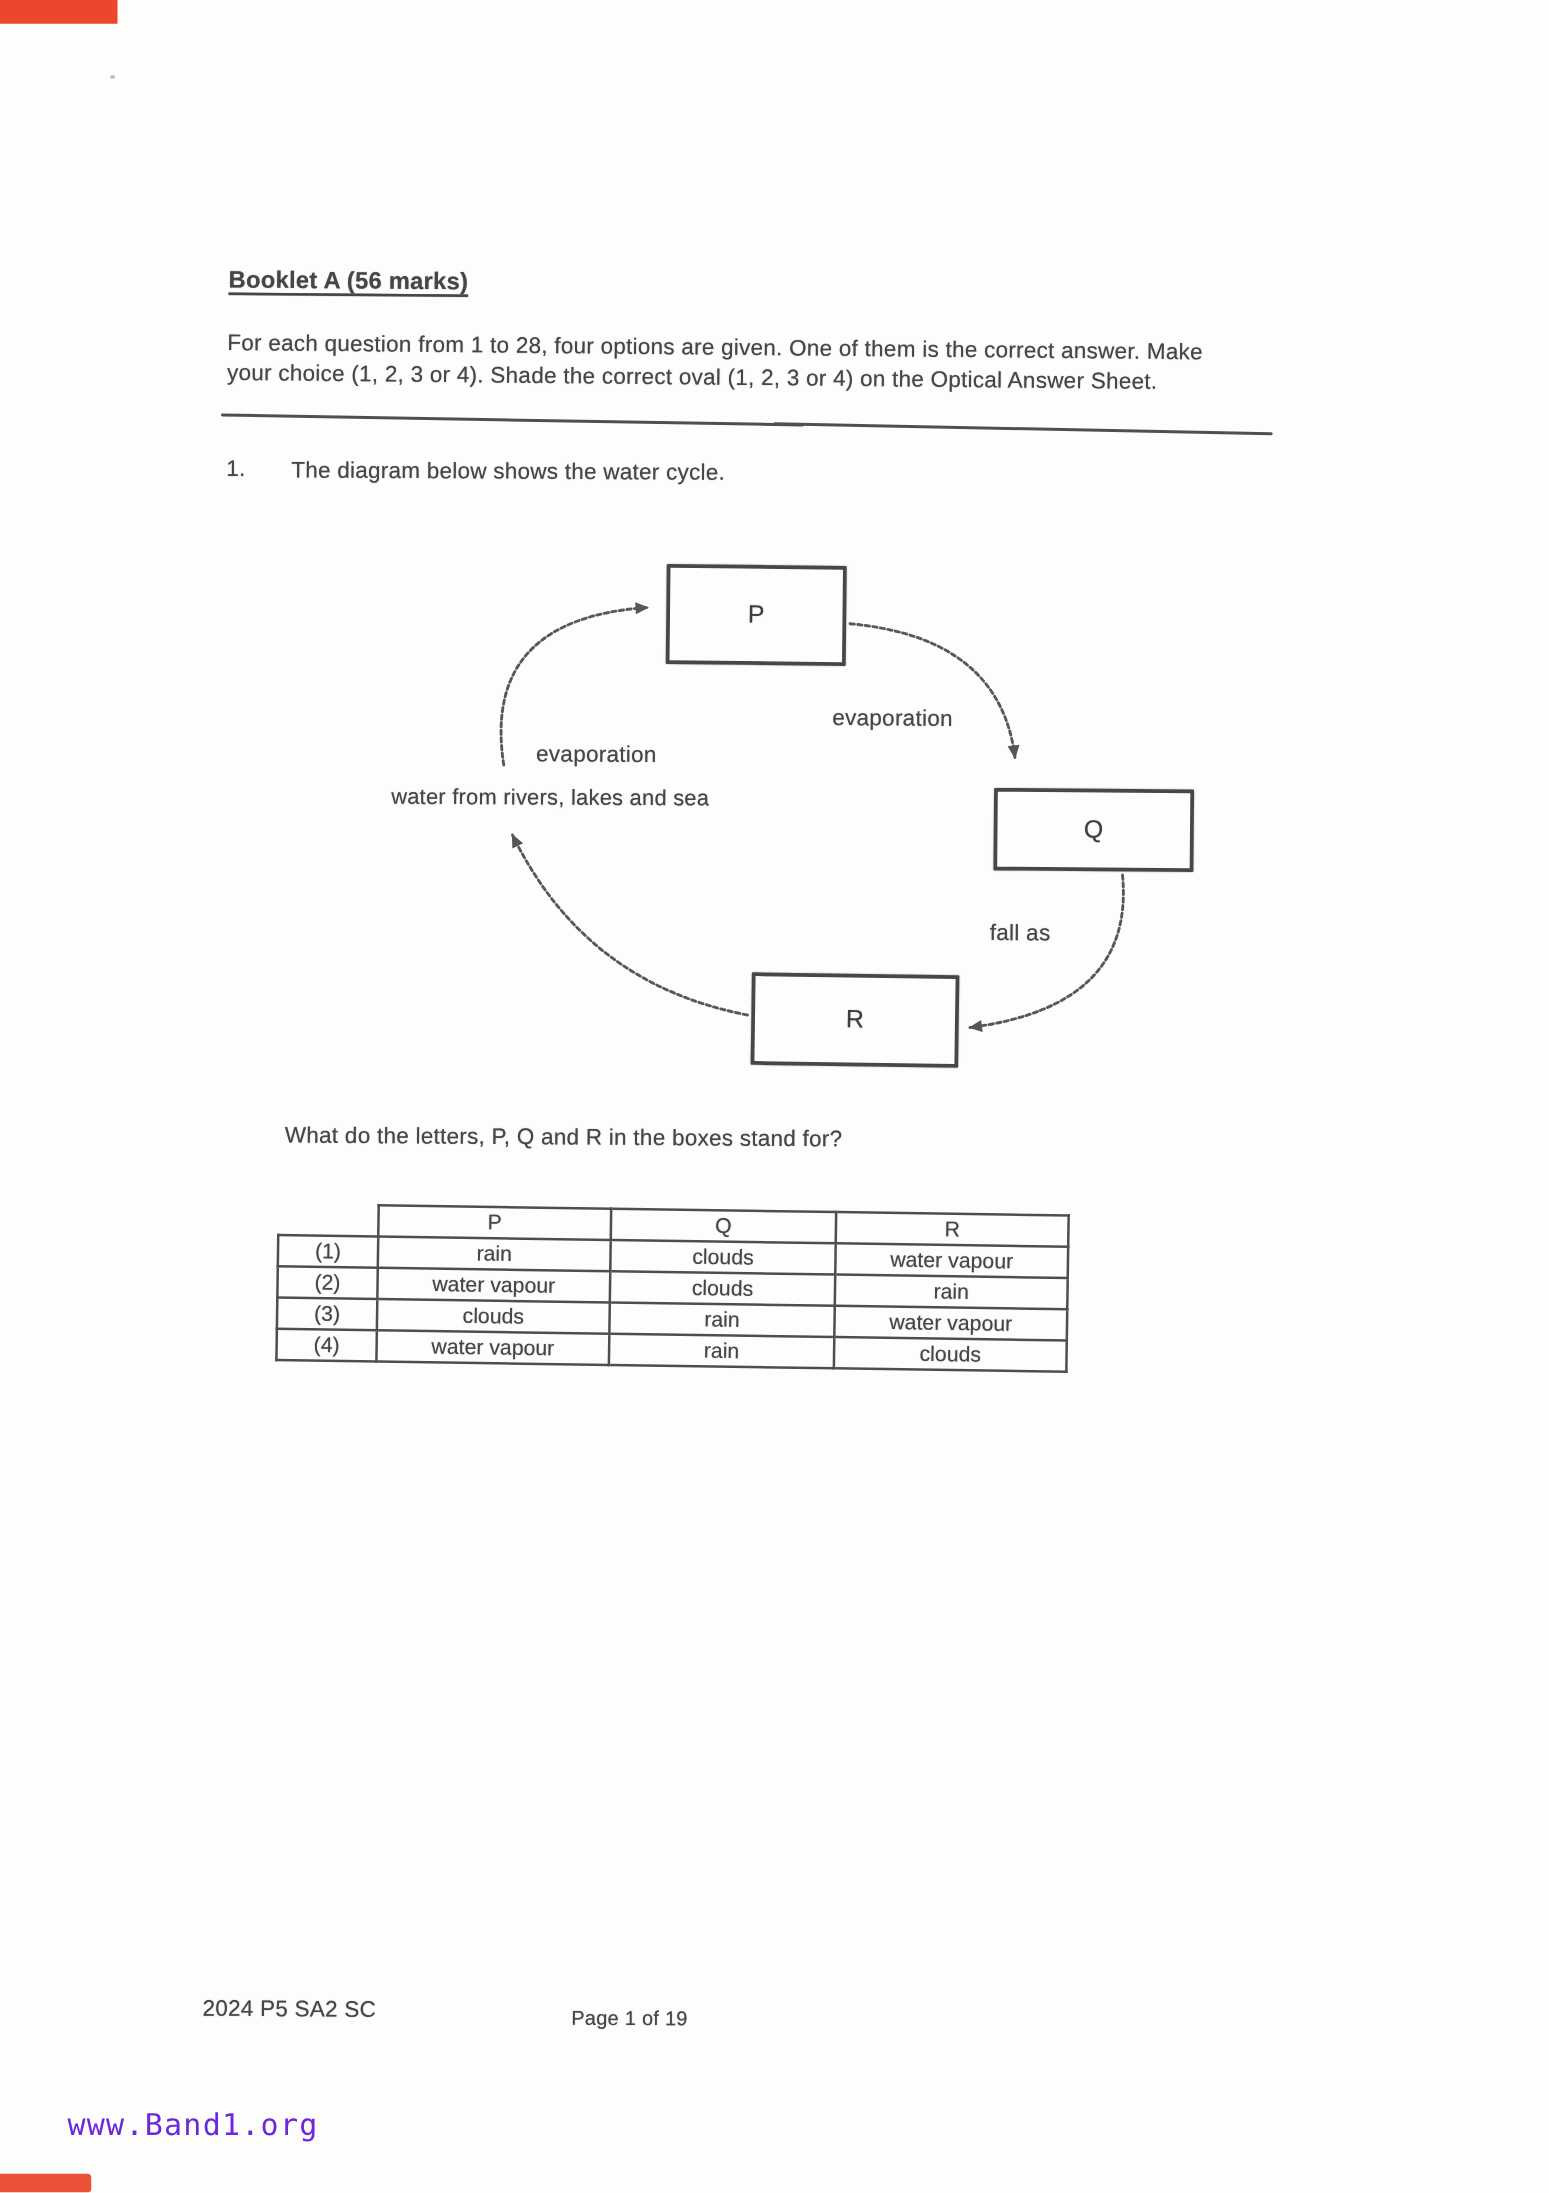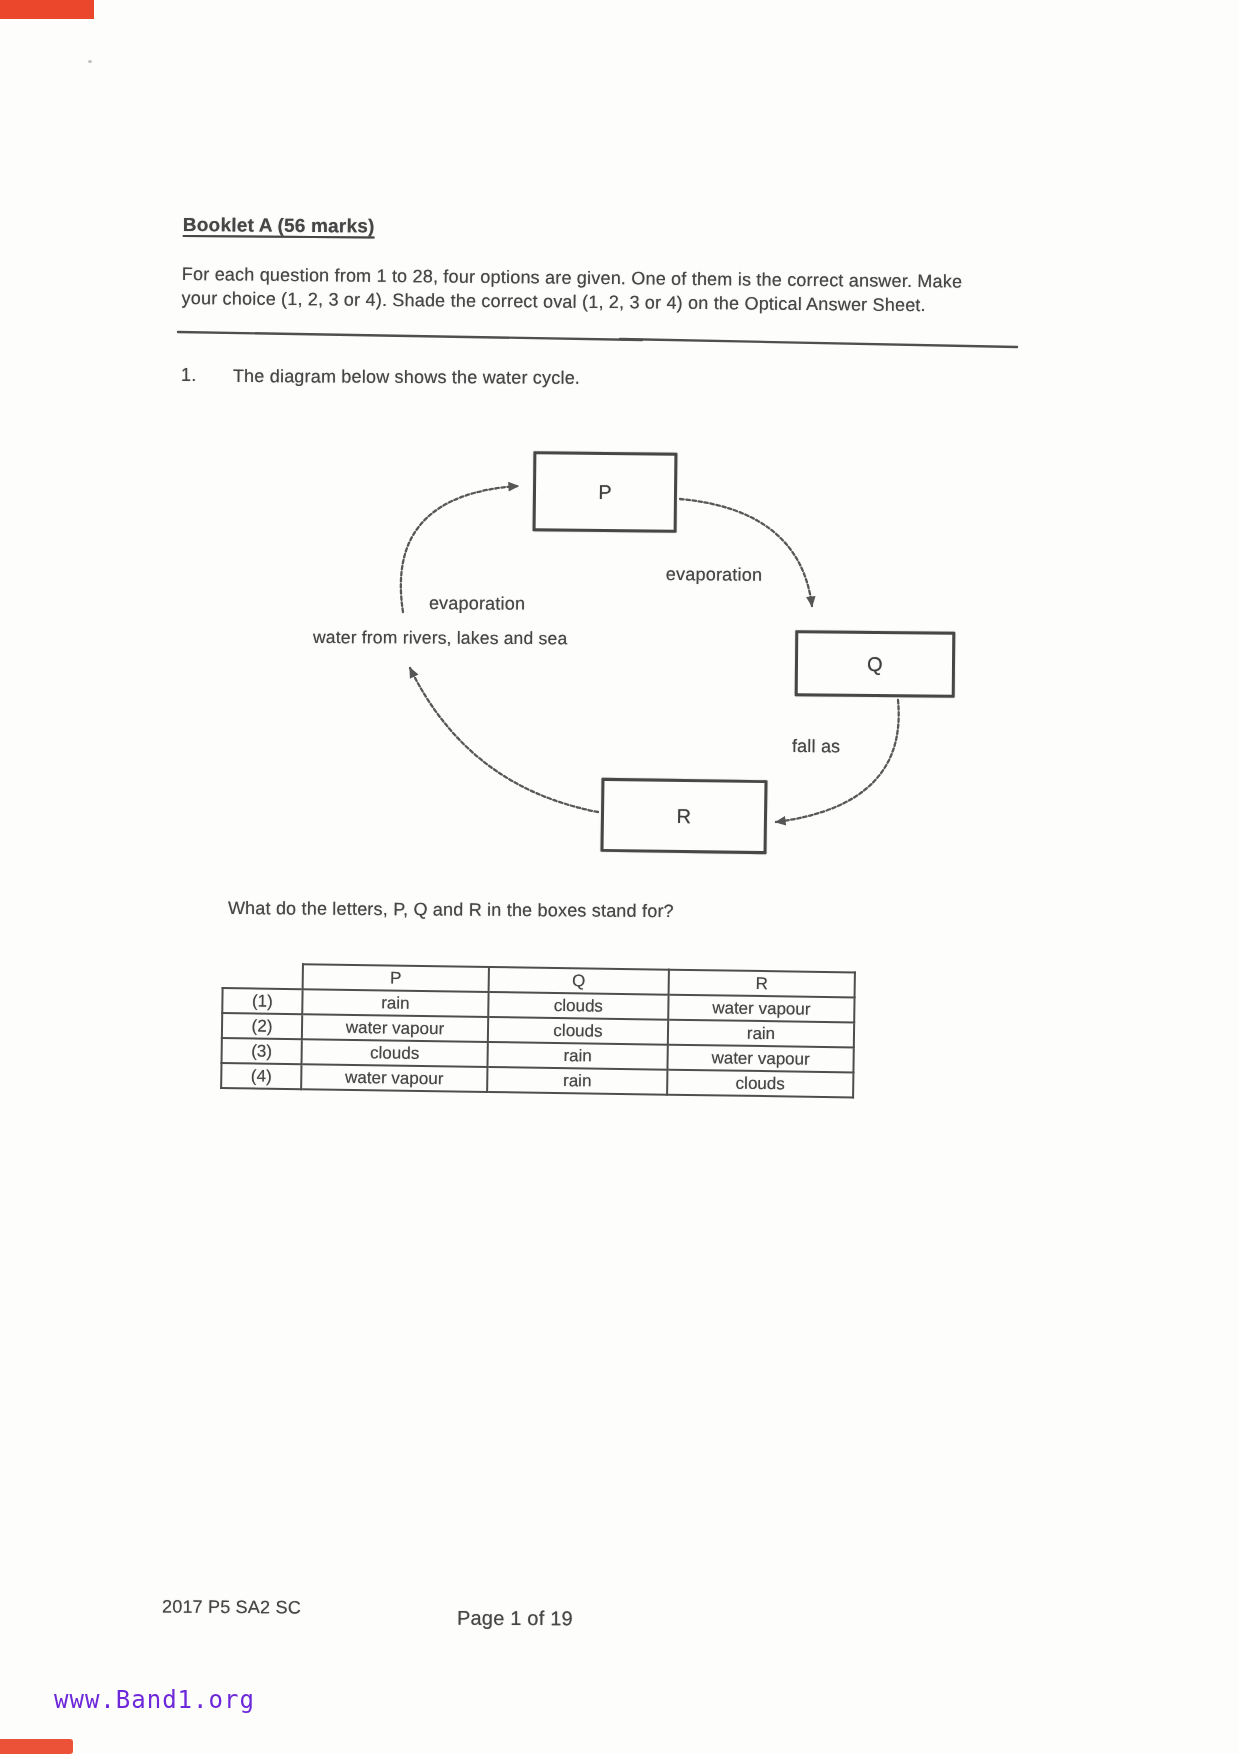--- a/index.html
+++ b/index.html
@@ -54,21 +54,21 @@
   table{border-collapse:collapse;}
   td,th{
     border:2px solid #4e4e4e;font-size:17px;font-weight:normal;
     text-align:center;vertical-align:middle;height:23px;padding:0 4px;
     color:#464646;text-shadow:0 0 0.9px rgba(75,75,75,0.6);
   }
   th.ghost{border:none;background:transparent;}
   col.c-opt{width:80px;} col.c-p{width:186px;} col.c-q{width:180px;} col.c-r{width:186px;}
 
   #footer-code{left:162px;top:1597px;font-size:18px;letter-spacing:.6px;transform:rotate(.4deg);}
-  #footer-page{left:457px;top:1607px;font-size:20px;transform:rotate(.3deg);}
+  #footer-page{left:457px;top:1607px;font-size:16px;transform:rotate(.3deg);}
   #watermark{
     left:54px;top:1686px;font-family:"DejaVu Sans Mono", monospace;
     font-size:24px;color:#6d28d9;letter-spacing:1px;white-space:nowrap;
   }
   svg{position:absolute;overflow:visible;}
   .arc{fill:none;stroke:#585858;stroke-width:2.3;stroke-dasharray:3.5 2.6;stroke-linecap:round;}
   .rule-line{stroke:#4f4f4f;stroke-width:2.4;stroke-linecap:round;}
 </style>
 </head>
 <body>
@@ -156,17 +156,17 @@
       <tr>
         <td>(4)</td>
         <td>water vapour</td>
         <td>rain</td>
         <td>clouds</td>
       </tr>
     </tbody>
       </table>
   </div>
 
-  <div id="footer-code" class="abs txt">2017 P5 SA2 SC</div>
+  <div id="footer-code" class="abs txt">2024 P5 SA2 SC</div>
   <div id="footer-page" class="abs txt">Page 1 of 19</div>
 </div>
 
 <div id="watermark" class="abs">www.Band1.org</div>
 
 </body></html>

